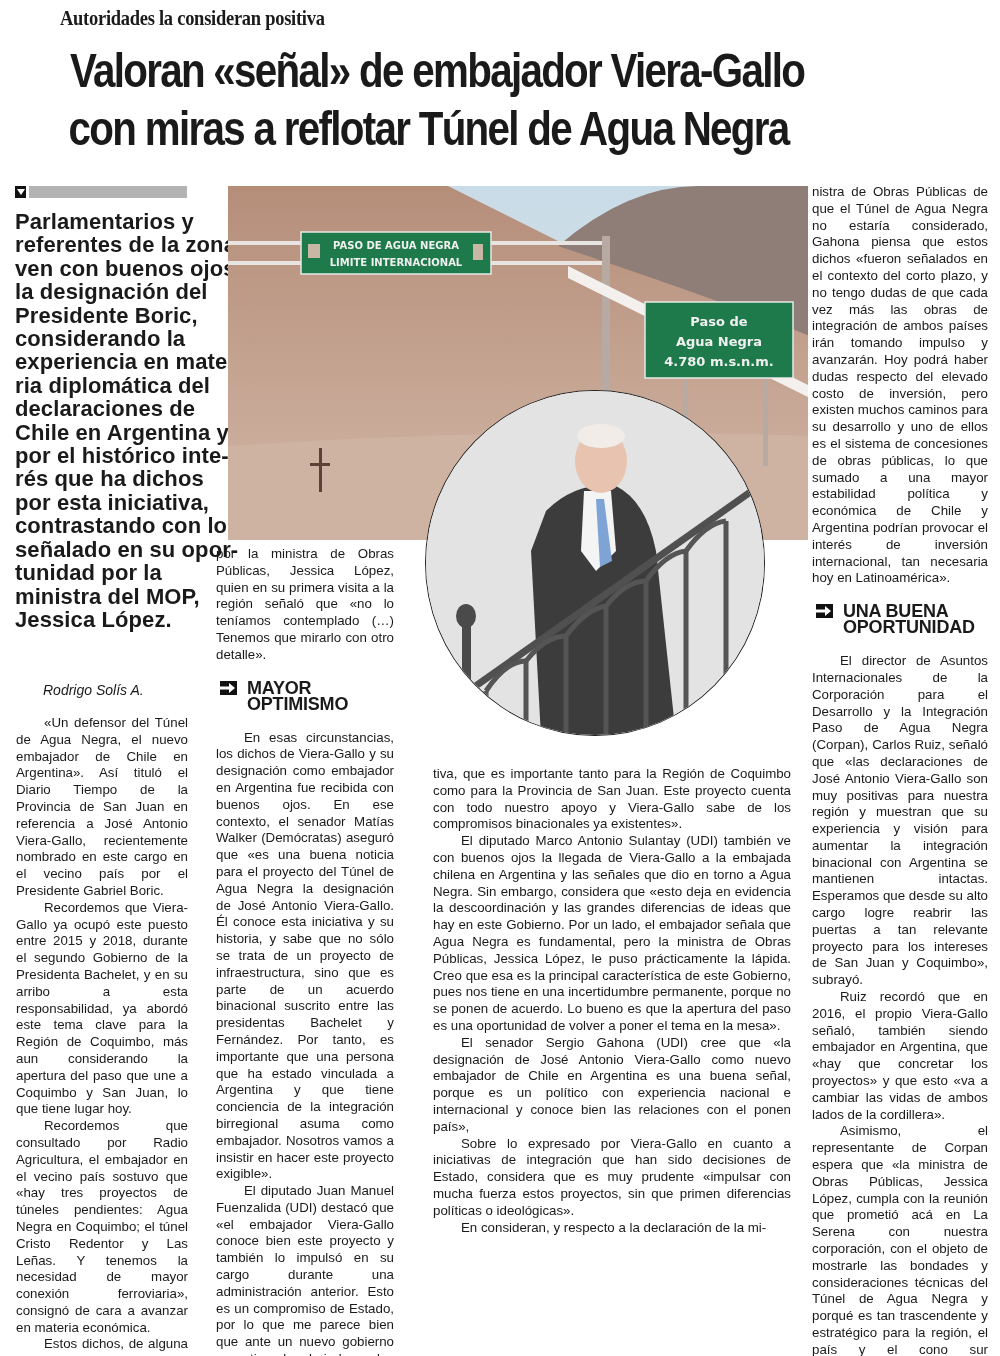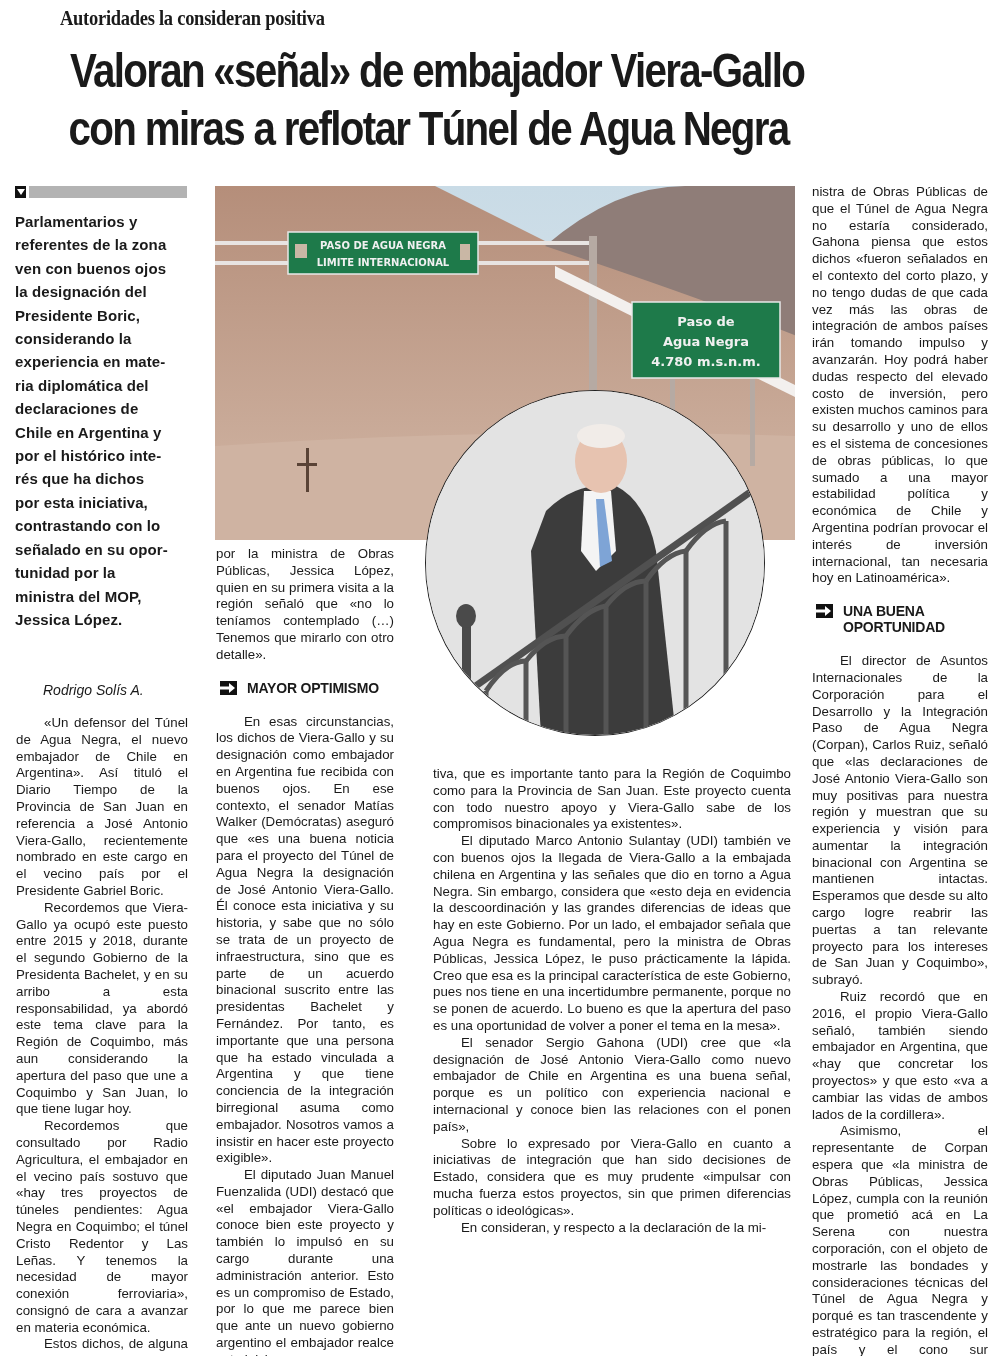--- a/index.html
+++ b/index.html
@@ -8,38 +8,38 @@
 
   .kicker { position: absolute; left: 60px; top: 6px; font-family: "Liberation Serif", serif; font-weight: bold; font-size: 21px; letter-spacing: -0.3px; transform: scaleX(0.88); transform-origin: left top; }
   .headline { position: absolute; left: 0; width: 848px; top: 42px; text-align: center; font-family: "Liberation Sans", sans-serif; font-weight: bold; font-size: 48px; line-height: 58px; letter-spacing: -2px; }
   .headline span { display: inline-block; transform: scaleX(0.84); transform-origin: center top; white-space: nowrap; }
 
   
   .lead-marker { position: absolute; left: 15px; top: 186px; width: 172px; height: 12px; display: flex; align-items: center; gap: 3px; }
   .lead-marker .tri-box { width: 11px; height: 12px; background: #111; display: flex; align-items: center; justify-content: center; }
   .lead-marker .tri-box svg { display: block; }
   .lead-marker .bar { flex: 1; height: 12px; background: #b3b3b3; }
-  .lead { position: absolute; left: 15px; top: 210px; width: 175px; font-weight: bold; font-size: 15px; line-height: 23.4px; letter-spacing: 0.1px; }
+  .lead { position: absolute; left: 15px; top: 210px; width: 175px; font-weight: bold; font-size: 22px; line-height: 23.4px; letter-spacing: 0.1px; }
   .lead div { white-space: nowrap; }
   .byline { position: absolute; left: 43px; top: 682px; font-style: italic; font-size: 14px; }
 
   .col { position: absolute; font-size: 13.3px; line-height: 16.8px; text-align: justify; }
   .col p { text-align: justify; }
   .col p.ind { text-indent: 28px; }
 
   .c1 { left: 16px; top: 715px; width: 172px; }
   .c2 { left: 216px; top: 546px; width: 178px; }
   .c3 { left: 433px; top: 766px; width: 358px; }
   .c4 { left: 812px; top: 184px; width: 176px; }
 
-  .sect { display: flex; align-items: flex-start; gap: 10px; font-weight: bold; font-size: 14px; line-height: 16px; margin: 16px 0 18px 4px; letter-spacing: -0.2px; }
+  .sect { display: flex; align-items: flex-start; gap: 10px; font-weight: bold; font-size: 18px; line-height: 16px; margin: 16px 0 18px 4px; letter-spacing: -0.2px; }
   .sect .arrow { width: 17px; height: 14px; flex: none; margin-top: 1px; }
 
   
-  .photo { position: absolute; left: 215px; top: 186px; width: 580px; height: 354px; overflow: hidden; }
+  .photo { position: absolute; left: 228px; top: 186px; width: 580px; height: 354px; overflow: hidden; }
   .inset { position: absolute; left: 425px; top: 390px; width: 340px; height: 346px; border-radius: 50%; border: 1.5px solid #222; overflow: hidden; background: #e6e6e6; }
   .sign-text { font-family: "DejaVu Sans", sans-serif; fill: #f0f0f0; font-weight: bold; }
 </style>
 </head>
 <body>
 
 <div class="kicker">Autoridades la consideran positiva</div>
 <h1 class="headline">
   <span>Valoran «señal» de embajador Viera-Gallo</span><br>
   <span>con miras a reflotar Túnel de Agua Negra</span>

